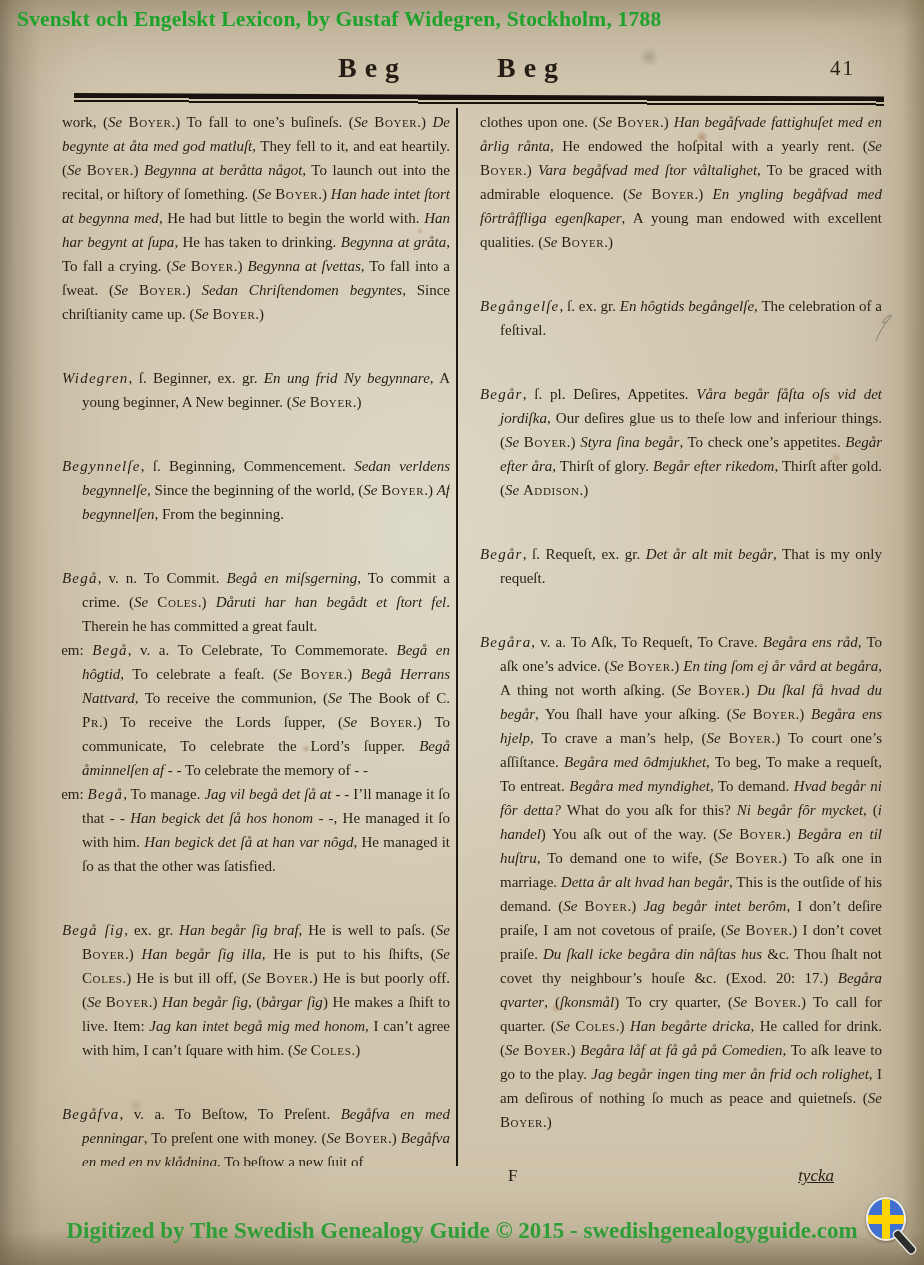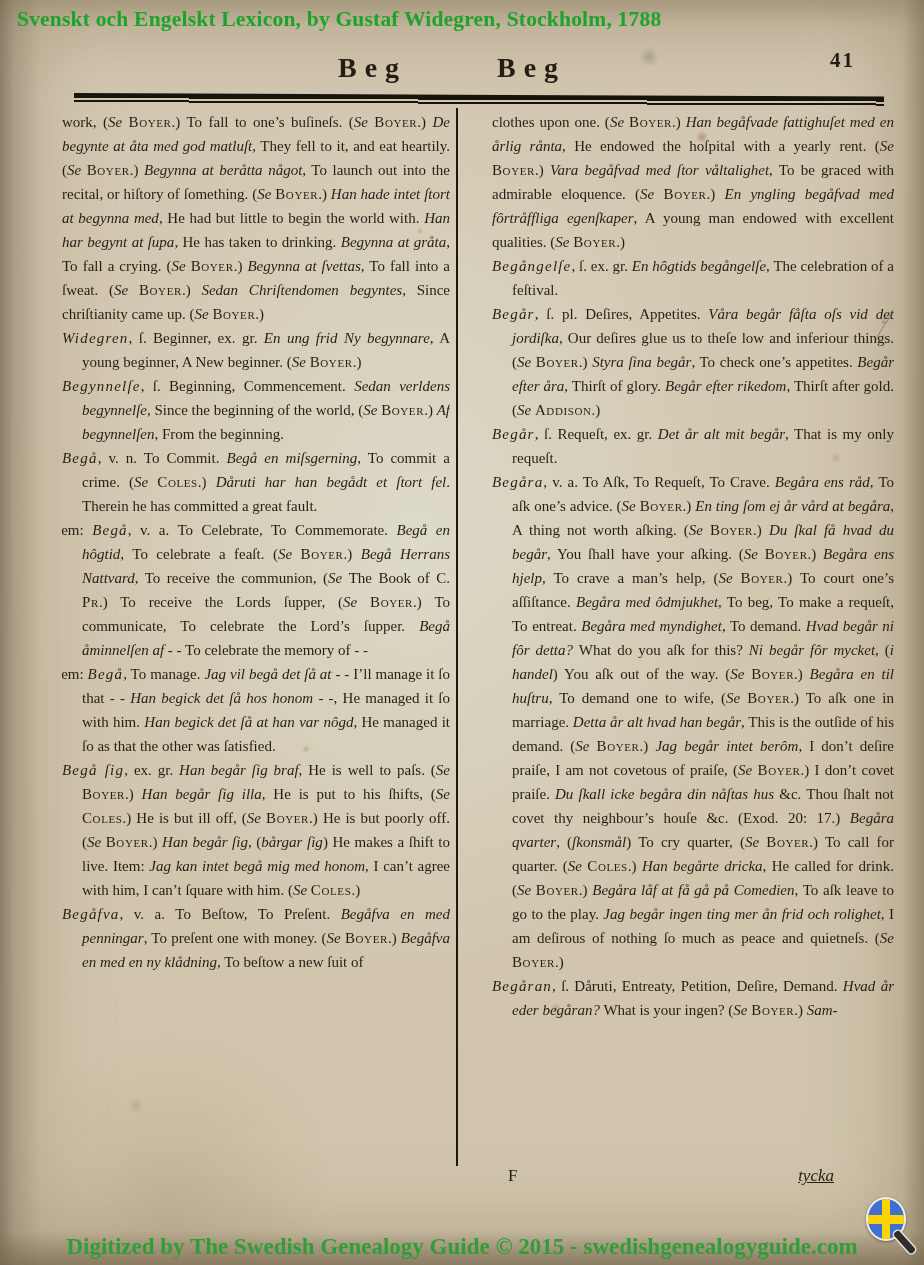--- a/index.html
+++ b/index.html
@@ -32,53 +32,53 @@
     font-size:21.5px; font-weight:bold; color:#1da32b;
     letter-spacing:0.2px; white-space:nowrap;margin-left:11px;
   }
   .rh-word {
     position:absolute; top:52px; font-size:28px; font-weight:bold;
     letter-spacing:8px; color:#241d14;
   }
   .rh1 { left:338px; }
   .rh2 { left:497px; }
   .page-num {
-    position:absolute; left:830px; top:48px; font-size:21px; font-weight:bold;
+    position:absolute; left:830px; top:56px; font-size:21px; font-weight:normal;
     letter-spacing:2px; color:#241d14;
   }
   .header-rule {
     position:absolute; left:74px; top:93px; width:810px; height:10px;
     background:linear-gradient(180deg,#18130d 0 5px, rgba(0,0,0,0) 5px 7px, #18130d 7px 9px, rgba(0,0,0,0) 9px);
     transform:rotate(0.25deg); transform-origin:left center;
   }
   .v-divider {
     position:absolute; left:456px; top:108px; width:2px; height:1058px;
     background:#1d1812;
   }
   .col {
     position:absolute; top:110px; color:#261e14;
     font-size:15px; line-height:24px; text-align:justify;
     max-height:1056px; overflow:hidden;
   }
   .col-left  { left:62px;  width:388px; }
-  .col-right { left:492px; width:402px; }
+  .col-right { left:480px; width:402px; }
   .para { margin:0; }
-  .para.entry { padding-left:20px; text-indent:-20px; }
+  .para.entry { padding-left:20px; text-indent:-20px;margin-top:40px; }
   .para.item  { padding-left:20px; text-indent:-30px; }
   .s-i  { font-style:italic; }
   .s-h  { font-style:italic; letter-spacing:1.2px; }
   .s-sc { font-variant:small-caps; letter-spacing:0.6px; }
   .sig-row {
     position:absolute; left:480px; top:1166px; width:402px;
     display:flex; justify-content:space-between; box-sizing:border-box;
     padding:0 48px 0 28px; color:#261e14; font-size:17px; line-height:20px;
   }
   .catchword { font-style:italic;text-decoration:underline; }
   .scan-footer {
-    position:absolute; left:0; bottom:5px; width:100%; text-align:center;
+    position:absolute; left:0; bottom:21px; width:100%; text-align:center;
     font-size:23px; font-weight:bold; color:#2f9e38; white-space:nowrap;
   }
   .logo { position:absolute; right:10px; bottom:4px; width:62px; height:64px; }
   .lens {
     position:absolute; left:14px; top:0; width:36px; height:40px; border-radius:50%;
     background:#3f6fd0; border:2px solid #f2f1e8; overflow:hidden;
     box-shadow:0 1px 3px rgba(40,30,20,0.45);
   }
   .lens .bar-v { position:absolute; left:38%; top:0; width:22%; height:100%; background:#ffd400; }
   .lens .bar-h { position:absolute; left:0; top:40%; width:100%; height:22%; background:#ffd400; }

